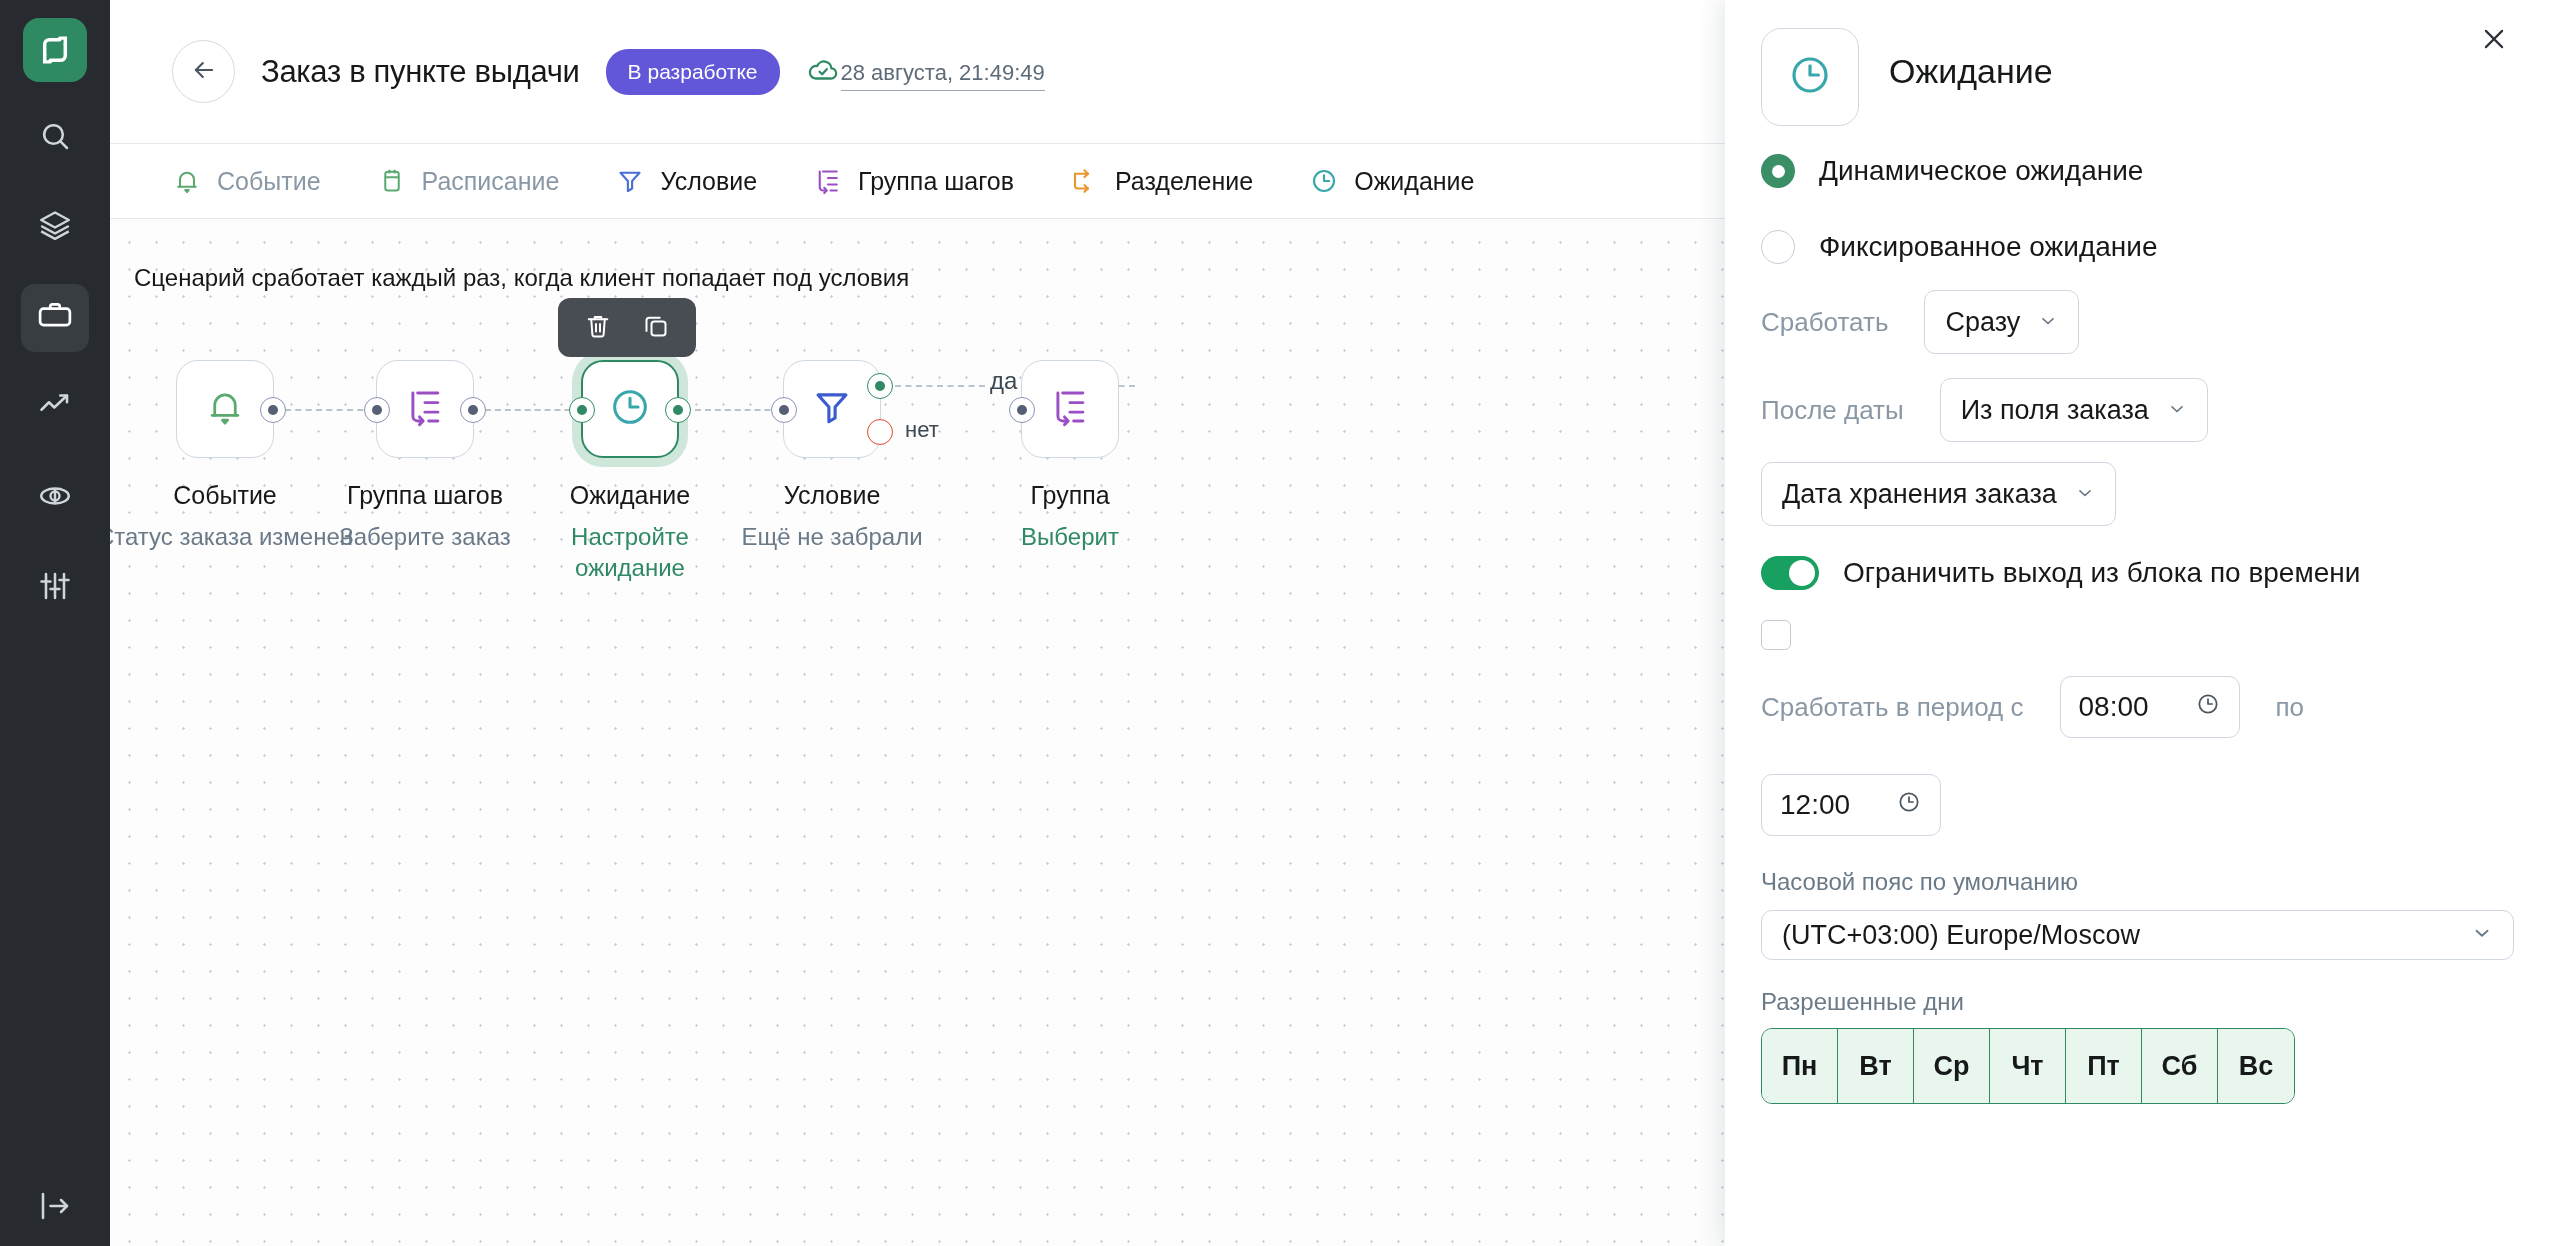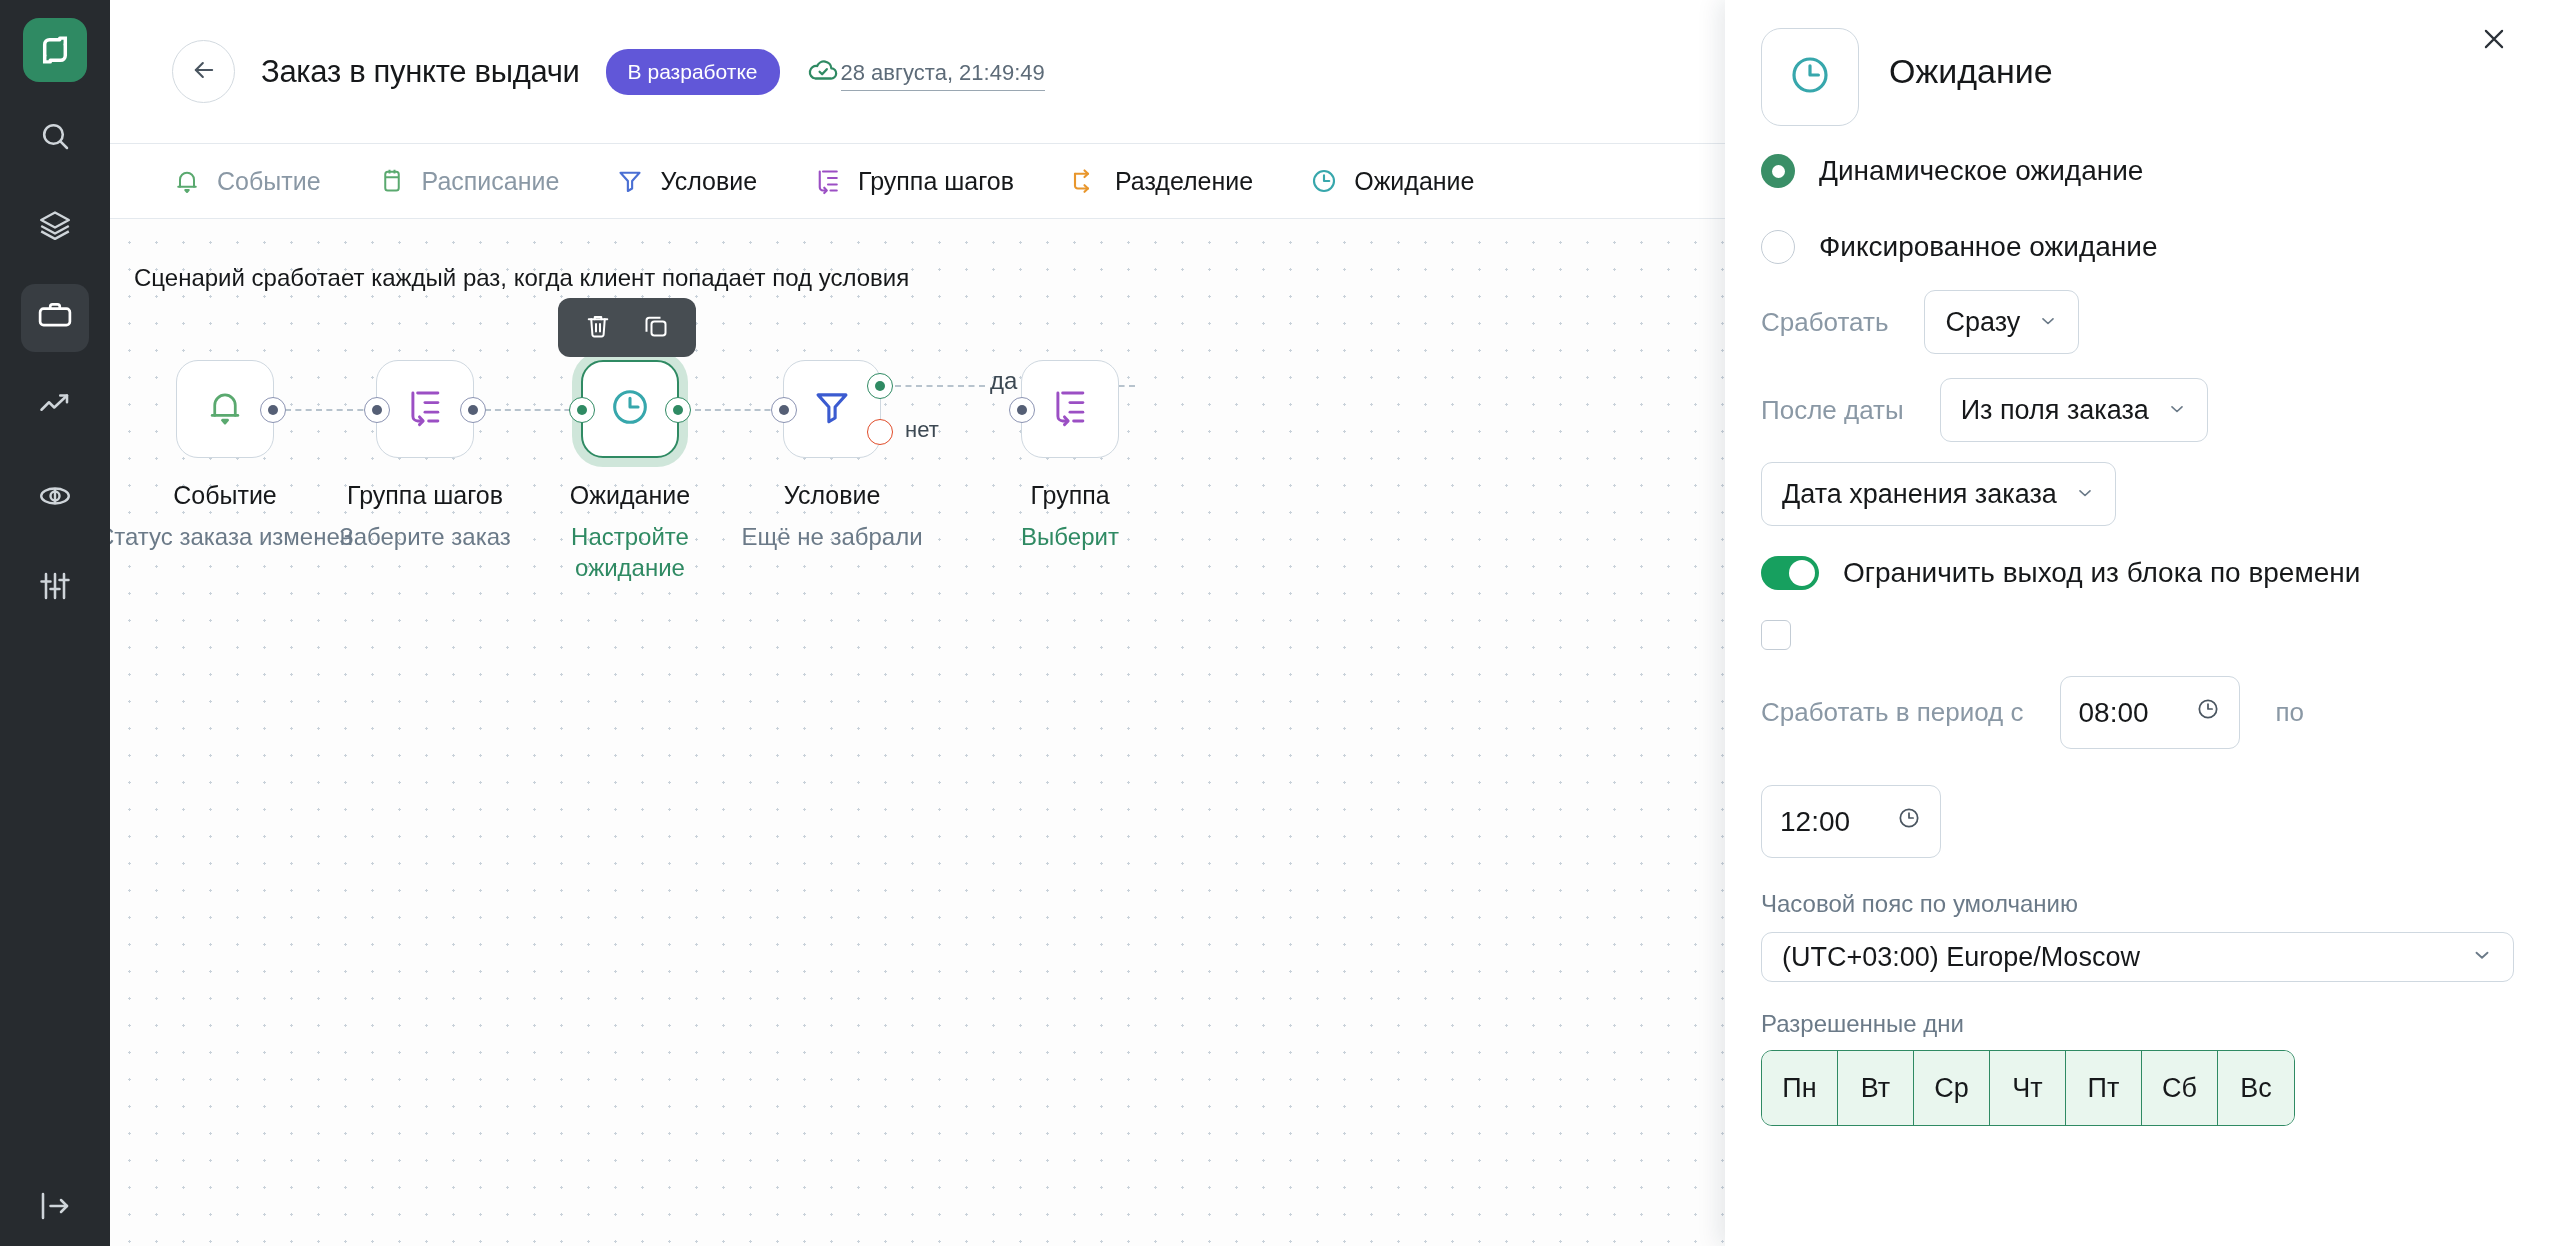--- a/index.html
+++ b/index.html
@@ -170,27 +170,27 @@
     border-radius: 50%; background: #fff;
   }
   .toggle-label { font-size: 28px; color: #16181a; }
 
   .check-row { display: flex; align-items: center; gap: 24px; margin-top: 30px; cursor: pointer; }
   .checkbox { width: 30px; height: 30px; border-radius: 6px; border: 1.6px solid #c3ccd5; background: #fff; flex: 0 0 30px; }
   .check-label { font-size: 28px; color: #16181a; }
 
   .time-input {
     border: 1px solid #cfd8e0; border-radius: 11px; background: #fff;
-    height: 73px; width: 180px; padding: 0 18px; display: inline-flex;
+    height: 62px; width: 180px; padding: 0 18px; display: inline-flex;
     align-items: center; justify-content: space-between; font-size: 28px; color: #16181a; cursor: text;
   }
   .muted-label { font-size: 26px; color: #8a98a5; }
   .block-label { font-size: 24px; color: #6b7a88; margin-top: 32px; margin-bottom: 14px; }
 
-  .days { display: flex; margin-top: 12px; border-radius: 11px; overflow: hidden; border: 1px solid #2f8a63; width: fit-content; }
+  .days { display: flex; margin-top: 12px; border-radius: 11px; overflow: hidden; border: 1px solid #2f8a63; width: fit-content; font-weight: bold; }
   .day {
     min-width: 76px; height: 74px; display: flex; align-items: center; justify-content: center;
     font-size: 27px; color: #16181a; background: #e9f6ee; border-right: 1px solid #2f8a63; cursor: pointer;
   }
   .day:last-child { border-right: none; }
 </style>
 </head>
 <body>
 
 <div class="app">

